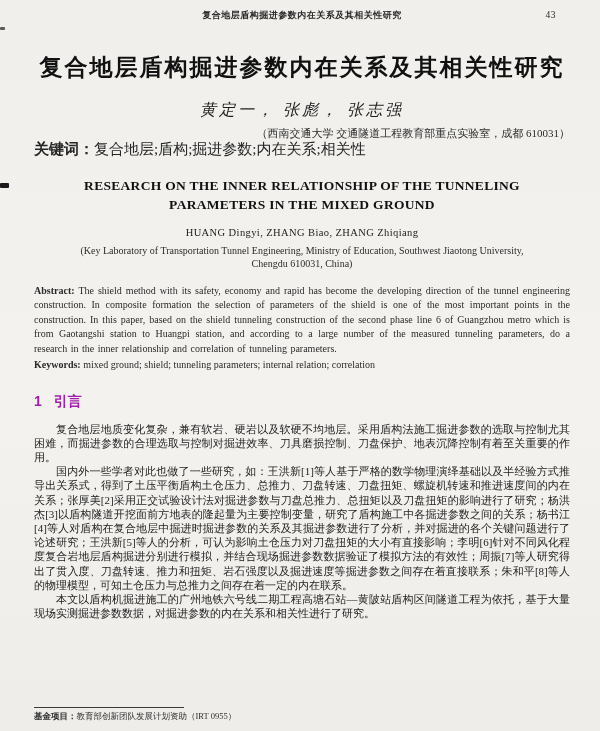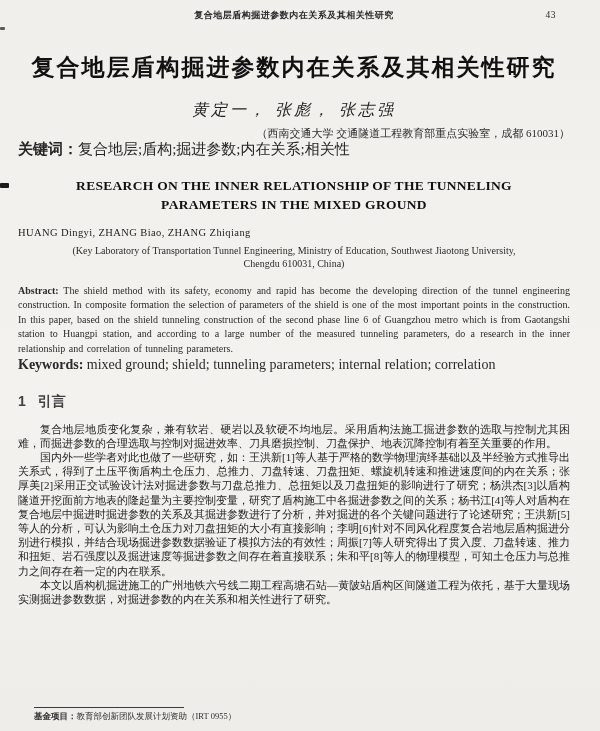--- a/index.html
+++ b/index.html
@@ -4,21 +4,21 @@
 <style>
   html,body{margin:0;padding:0}
   body{
     width:600px;height:731px;
     background:linear-gradient(180deg,#f0efec 0%,#f3f2ef 55%,#eeede9 100%);
     font-family:"Liberation Serif","DejaVu Serif",serif;
     color:#1c1c1c;
     position:relative;
     overflow:hidden;
   }
-  .page{padding:8px 30px 0 18px;position:relative}
+  .page{padding:8px 30px 0 34px;position:relative}
 
   
   .running-head{position:relative;text-align:center;font-size:9px;font-weight:bold;
     color:#2a2a2a;height:14px;line-height:14px;letter-spacing:.5px}
   .rh-page{position:absolute;right:14px;top:0;font-weight:normal;font-size:9.5px}
 
   
   .scan-mark{position:absolute;left:0;background:#1b1b1b;border-radius:1px}
   .mark-a{top:183px;width:9px;height:5px}
   .mark-b{top:27px;width:5px;height:3px;opacity:.7}
@@ -29,31 +29,31 @@
   .authors-zh{margin-top:17px;text-align:center;font-size:16px;letter-spacing:3px;font-style:italic}
   .affil-zh{margin-top:5px;text-align:right;font-size:11px;color:#2b2b2b}
 
   .abstract-zh{margin:15px 0 0;font-size:9.5px;line-height:13.5px;text-align:justify;color:#262626}
   .keywords-zh{margin:2px 0 0;font-size:15px;line-height:13.5px;text-align:left;color:#262626}
   .lbl{font-weight:bold}
 
   
   .title-en{font-size:13.5px;font-weight:bold;width:440px;margin:19px auto 0;
     text-align:center;line-height:19px;letter-spacing:.3px;color:#111}
-  .authors-en{margin-top:13px;text-align:left;font-size:10.5px;letter-spacing:.4px}
+  .authors-en{margin-top:13px;text-align:center;font-size:10.5px;letter-spacing:.4px}
   .affil-en{margin:6px auto 0;width:470px;text-align:center;font-size:10px;
     line-height:13.5px;color:#2b2b2b}
 
   .abstract-en{margin:13px 0 0;font-size:10px;line-height:14.5px;text-align:justify;
     word-spacing:1px;color:#2a2a2a}
-  .keywords-en{margin:2px 0 0;font-size:14px;line-height:14.5px;color:#2a2a2a}
+  .keywords-en{margin:2px 0 0;font-size:10px;line-height:14.5px;color:#2a2a2a}
 
   
   .sec-heading{font-size:14px;font-weight:bold;margin:20px 0 11px;
-    font-family:"Liberation Sans","DejaVu Sans",sans-serif;color:#404040}
+    font-family:"Liberation Sans","DejaVu Sans",sans-serif;color:#a21caf}
   .sec-heading .sec-title{margin-left:12px}
   .body-para{margin:0;font-size:11px;line-height:14.2px;text-indent:2em;
     text-align:justify;color:#222}
 
   
   .footnote-area{position:absolute;left:34px;bottom:8px;width:536px}
   .foot-rule{width:150px;border-top:1px solid #3a3a3a;margin-bottom:3px}
   .footnote{font-size:8.5px;color:#2e2e2e}
 </style>
 </head>

